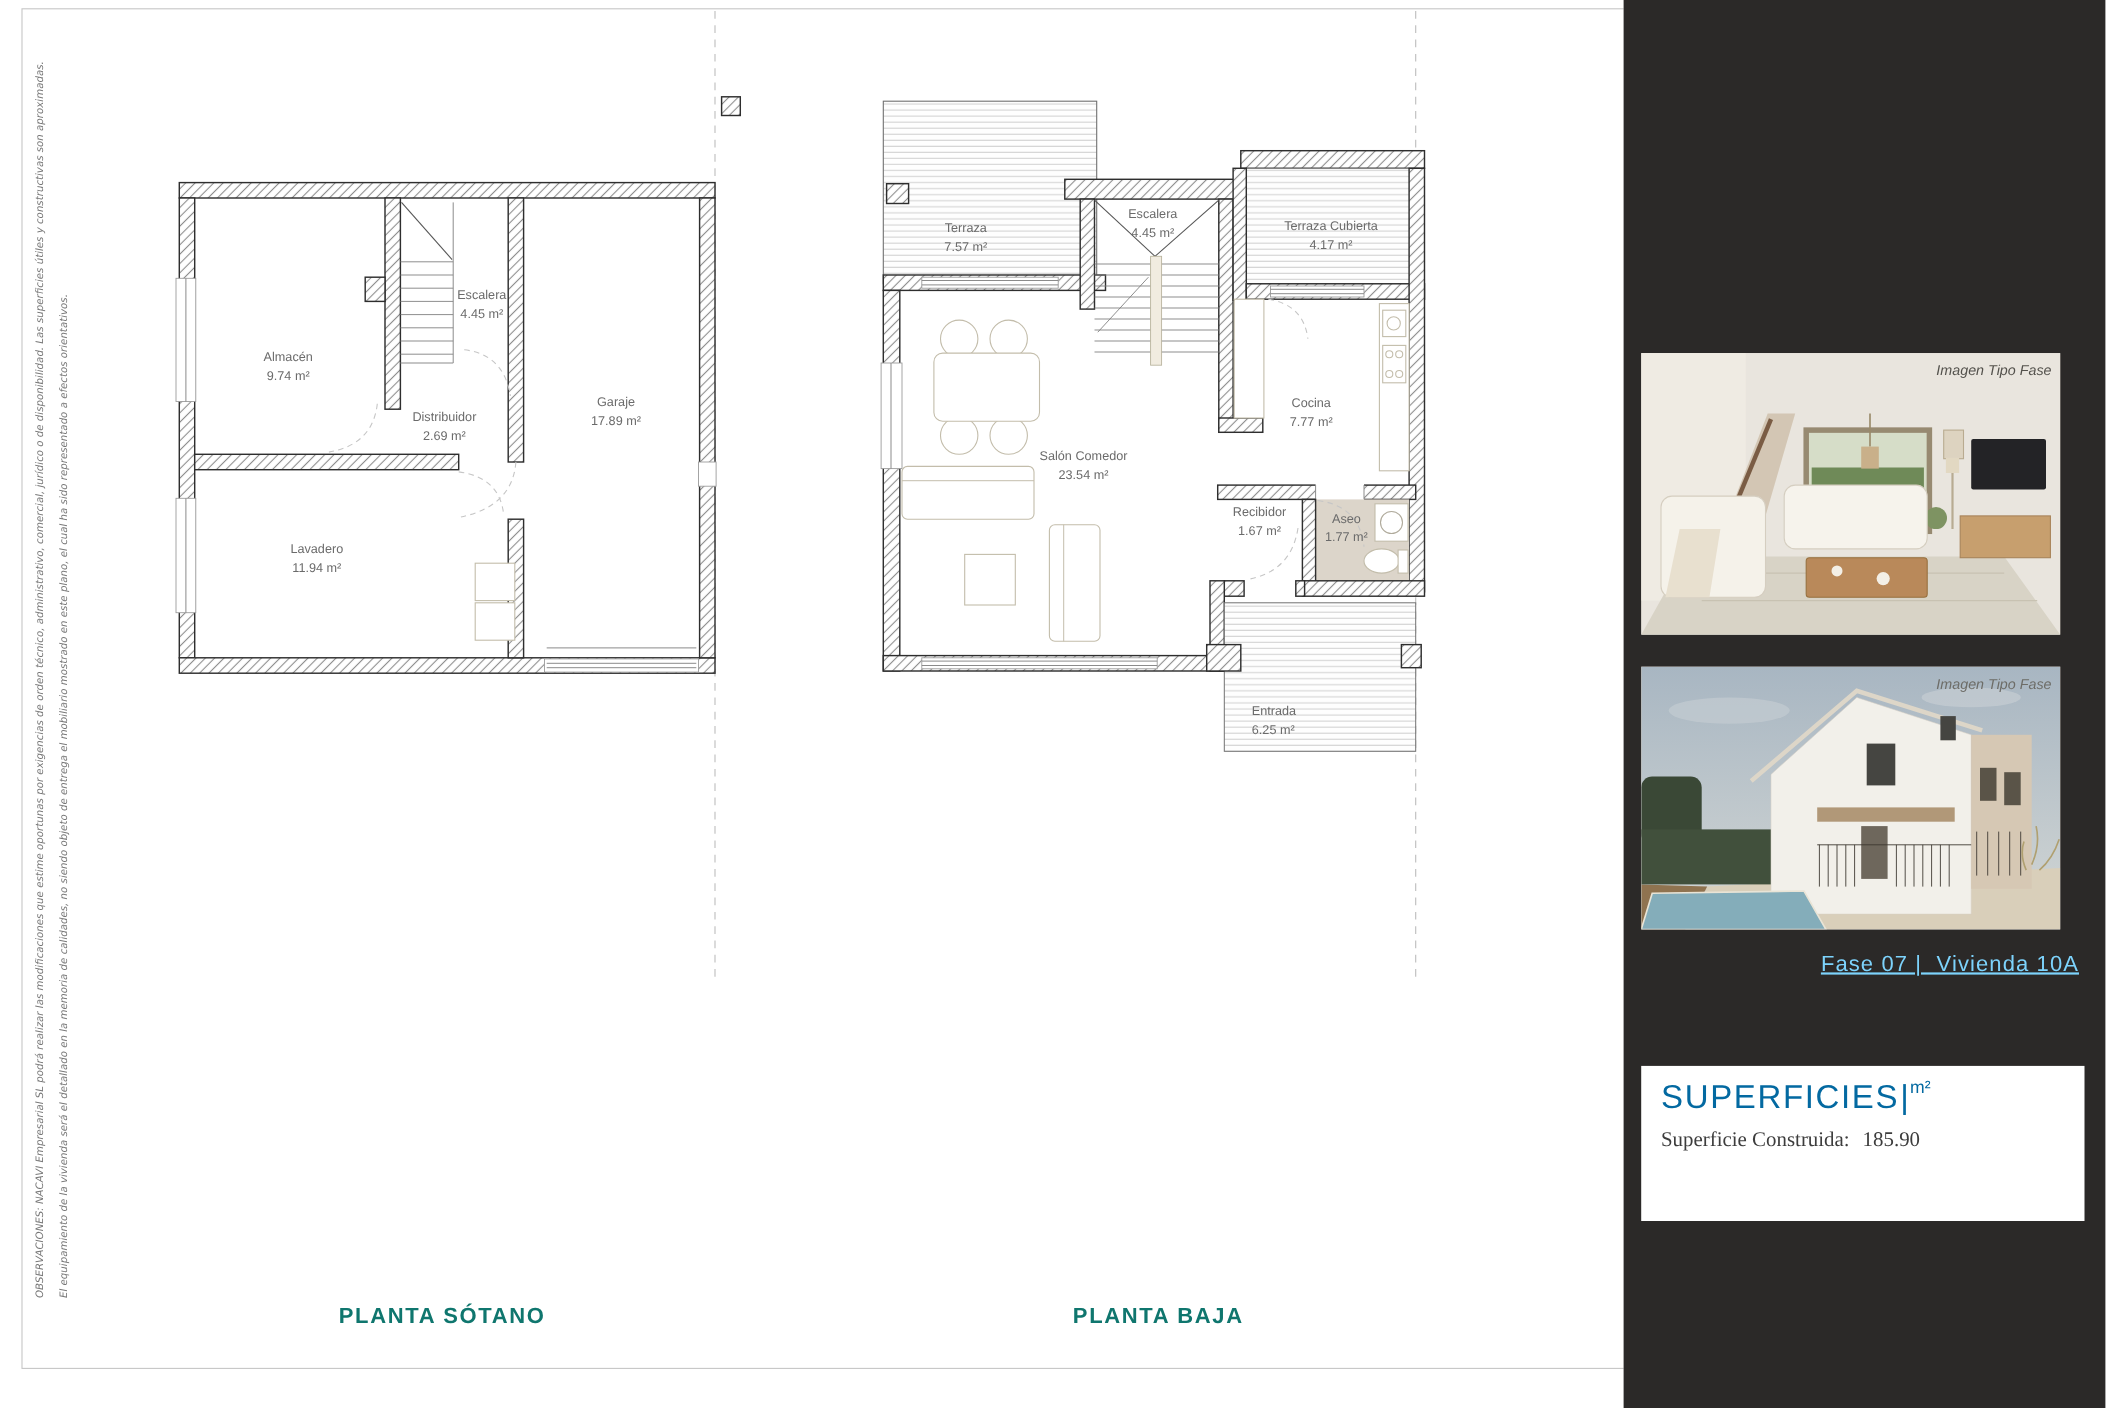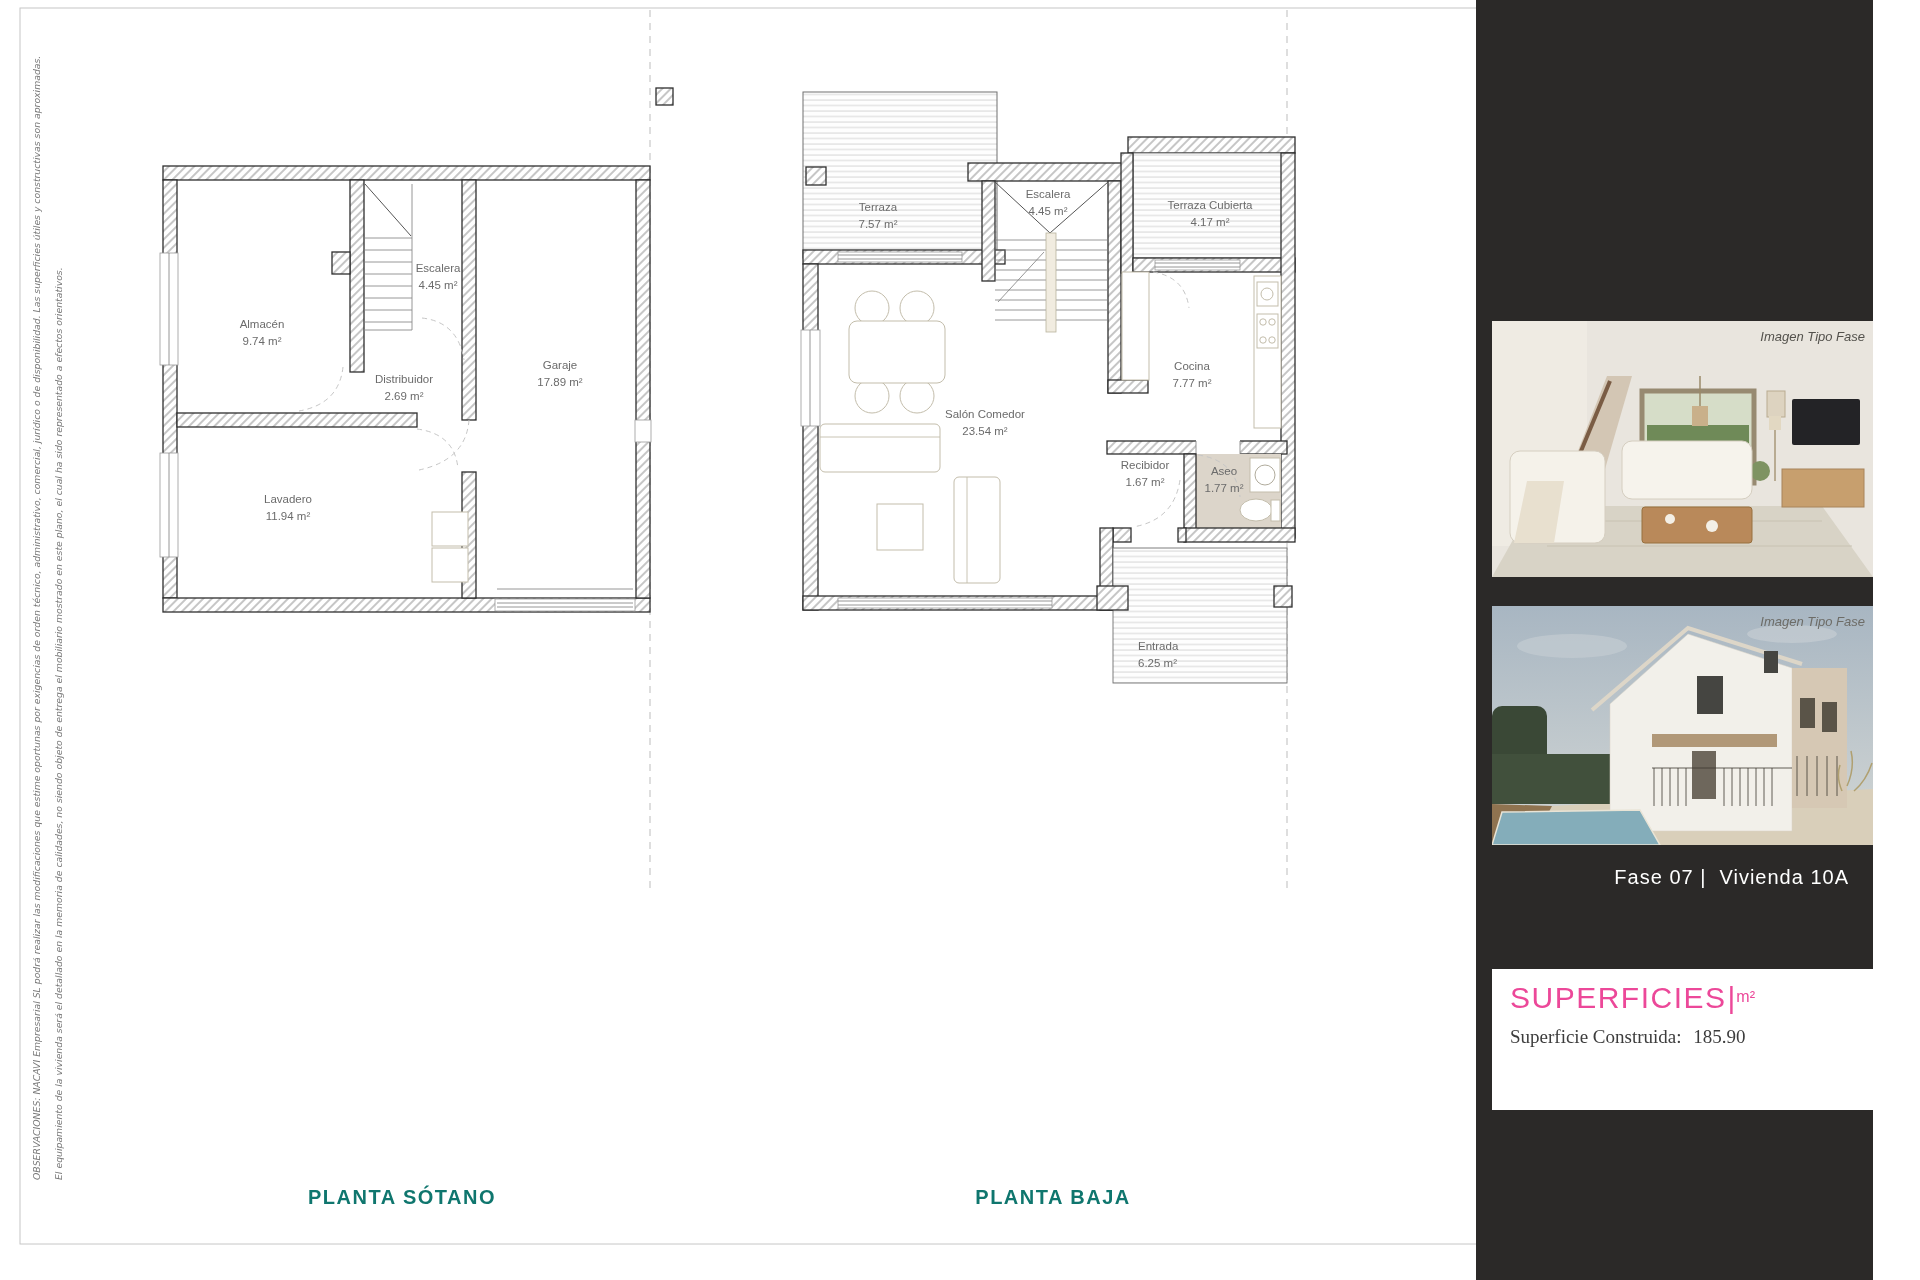--- a/index.html
+++ b/index.html
@@ -24,31 +24,31 @@
   .arc{fill:none;stroke:#c6c6c6;stroke-width:1;stroke-dasharray:5 4;}
   .sep{stroke:#bdbdbd;stroke-width:1;stroke-dasharray:7 6;}
   .frame{fill:none;stroke:#c6c6c6;stroke-width:1;}
   .rname{font:11.5px "Liberation Sans", sans-serif;fill:#6b6b6b;text-anchor:middle;}
   .rstart{text-anchor:start;}
 
   .footer-title{position:absolute;top:1186px;transform:translateX(-50%);
     font-size:20px;font-weight:700;letter-spacing:1.5px;color:#0f766e;white-space:nowrap;}
 
   
-  .sidebar{position:absolute;left:1476px;top:0;width:397px;height:1280px;background:#2b2928;}
+  .sidebar{position:absolute;left:1476px;top:0;width:438px;height:1280px;background:#2b2928;}
   .side-img{position:absolute;left:16px;width:381px;overflow:hidden;background:#dcd8d0;}
   .side-img svg{display:block;}
   .img-label{position:absolute;top:8px;right:8px;font-size:13px;font-style:italic;
     color:#53514c;white-space:pre;}
   .img-label.on-sky{color:#6d6c67;}
   .caption{position:absolute;right:24px;top:866px;font-size:20px;letter-spacing:1px;
-    color:#ffffff;white-space:pre;font-weight:500;}
+    color:#7dd3fc;white-space:pre;font-weight:500;text-decoration:underline;}
   .sup-box{position:absolute;left:16px;top:969px;width:403px;height:141px;background:#ffffff;
     box-sizing:border-box;padding:12px 0 0 18px;}
-  .sup-title-row{display:flex;align-items:center;color:#ec4899;}
+  .sup-title-row{display:flex;align-items:flex-start;color:#0369a1;}
   .sup-title{font-size:30px;letter-spacing:1.5px;font-weight:400;}
   .sup-pipe{font-size:30px;font-weight:300;margin:0 1px;}
   .sup-unit{font-size:16px;padding-bottom:3px;}
   .sup-rows{margin-top:6px;}
   .sup-row{font-size:19px;color:#3d3d3d;line-height:31px;white-space:pre;font-family:Liberation Serif, serif;}
   .sup-row .val{margin-left:7px;}
 </style>
 </head>
 <body>
 

